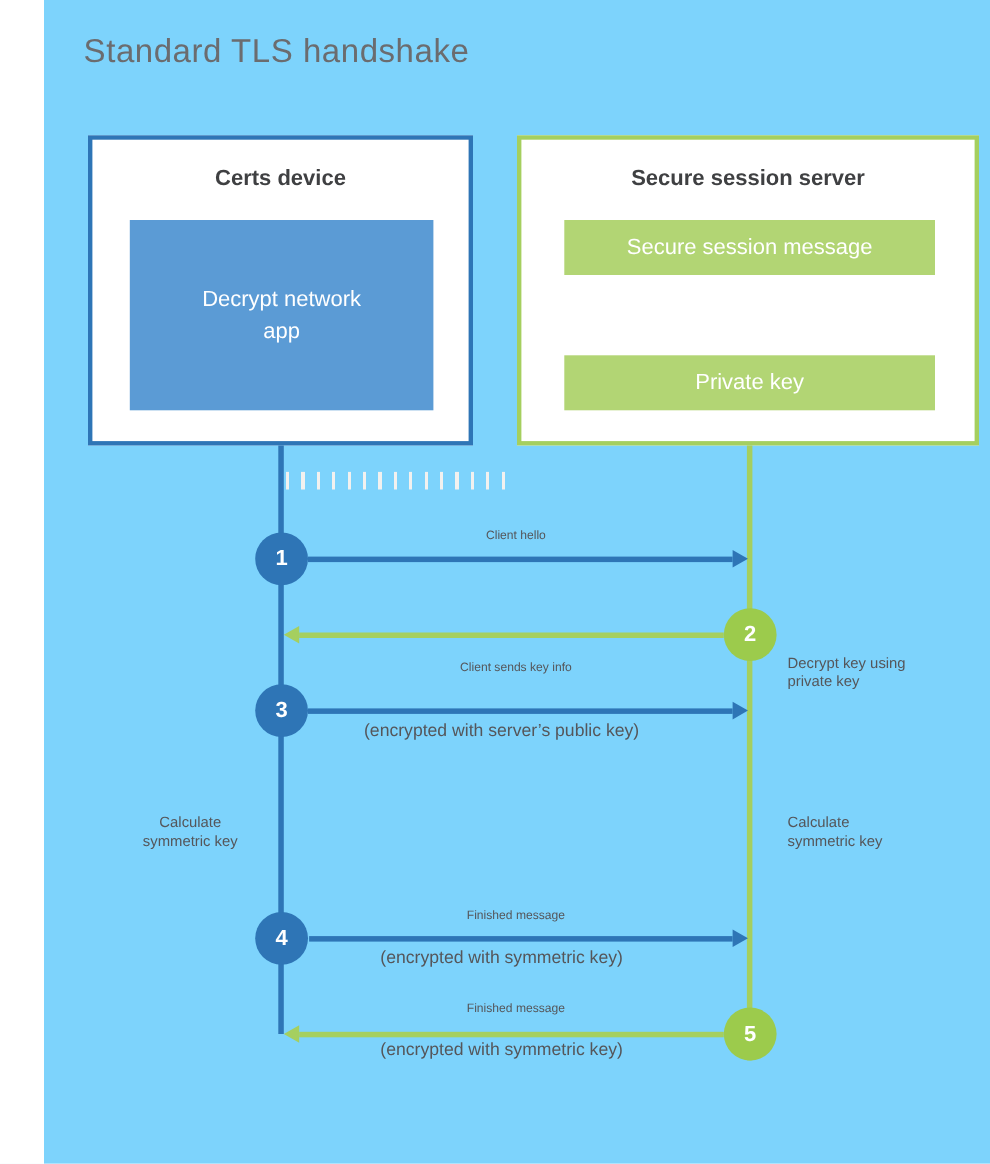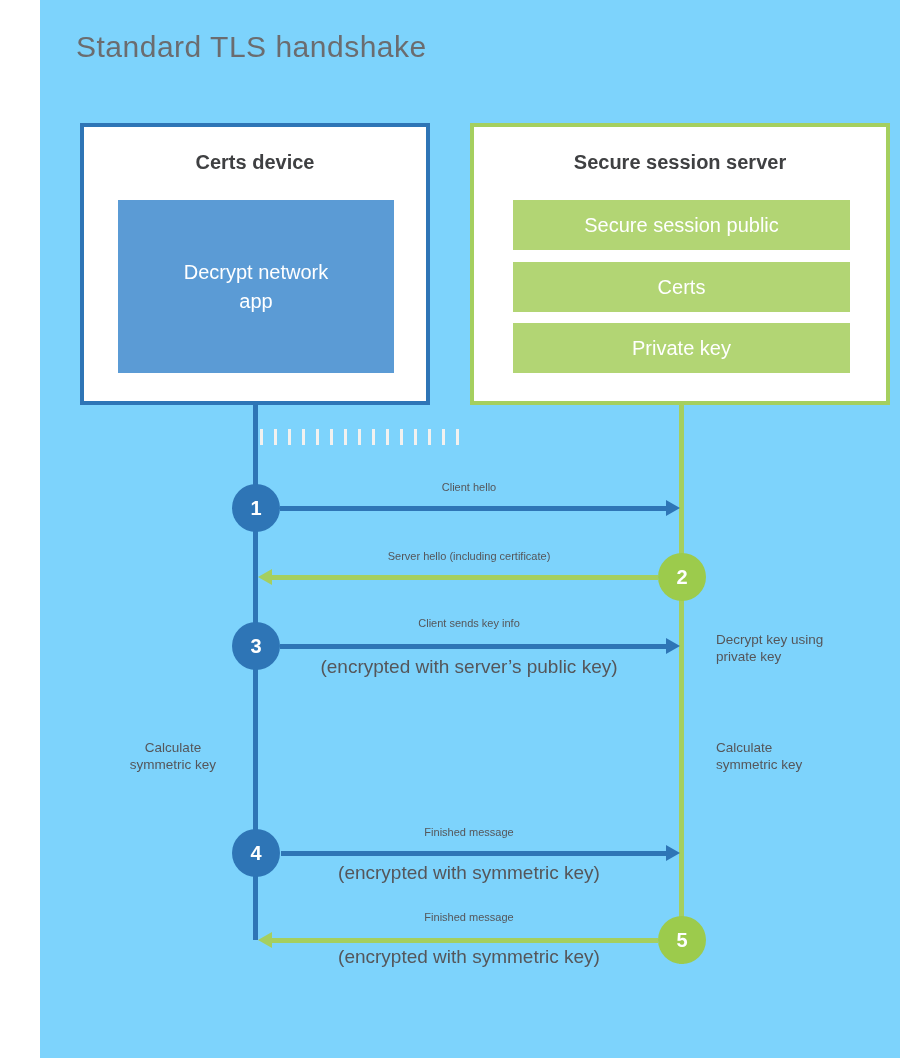--- a/index.html
+++ b/index.html
@@ -56,66 +56,64 @@
   .hline.green { background:var(--green); }
   .tri { position:absolute; width:0; height:0; border-top:8px solid transparent; border-bottom:8px solid transparent; z-index:2; }
   .tri.right { border-left:14px solid var(--blue); }
   .tri.left  { border-right:14px solid var(--green); }
   
   .msg-label {
     position:absolute; left:429px; transform:translateX(-50%);
     font-size:11px; color:var(--label_text); white-space:nowrap; z-index:4;
   }
   .msg-sub {
-    position:absolute; left:429px; transform:translateX(-50%);
-    font-size:19px; color:var(--label_text); white-space:nowrap; z-index:4;
+    position:absolute; left:416px; transform:translateX(-50%);
+    font-size:16px; color:var(--label_text); white-space:nowrap; z-index:4;
   }
   .side-note {
     position:absolute; font-size:13.5px; line-height:17px; color:var(--label_text);
     white-space:pre-line;
   }
-  .note-decrypt    { left:676px; top:631px; }
+  .note-decrypt    { left:676px; top:594px; }
   .note-calc-left  { left:77px;  top:739px; width:112px; text-align:center; }
   .note-calc-right { left:676px; top:739px; }
 </style>
 </head>
 <body>
 
 <div class="page">
 
   <div class="page-title">Standard TLS handshake</div>
 
   <div class="entity-box client">
     <div class="entity-title">Certs device</div>
     <div class="client-app">Decrypt network
 app</div>
   </div>
 
   <div class="entity-box server">
     <div class="entity-title">Secure session server</div>
-    <div class="server-bar b0">Secure session public</div>
-    <div class="server-bar b1">Certs</div>
+    <div class="server-bar b0">Secure session message</div>
     <div class="server-bar b2">Private key</div>
   </div>
 
   <div class="vline blue"></div>
   <div class="vline green"></div>
   <div class="ghost-ticks"></div>
 
   <div class="msg-label" style="top:481px;">Client hello</div>
   <div class="hline blue" style="left:240px; top:506px; width:386px;"></div>
   <div class="tri right" style="left:626px; top:500px;"></div>
   <div class="circle blue" style="top:484px;">1</div>
 
-  <div class="msg-label" style="top:550px;">Server hello (including certificate)</div>
   <div class="hline green" style="left:232px; top:575px; width:386px;"></div>
   <div class="tri left" style="left:218px; top:569px;"></div>
   <div class="circle green" style="top:553px;">2</div>
 
-  <div class="msg-label" style="top:617px;">Client sends key info</div>
+  <div class="msg-label" style="top:601px;">Client sends key info</div>
   <div class="msg-sub" style="top:656px;">(encrypted with server’s public key)</div>
   <div class="hline blue" style="left:240px; top:644px; width:386px;"></div>
   <div class="tri right" style="left:626px; top:638px;"></div>
   <div class="circle blue" style="top:622px;">3</div>
   <div class="side-note note-decrypt">Decrypt key using
 private key</div>
 
   <div class="side-note note-calc-left">Calculate
 symmetric key</div>
   <div class="side-note note-calc-right">Calculate

